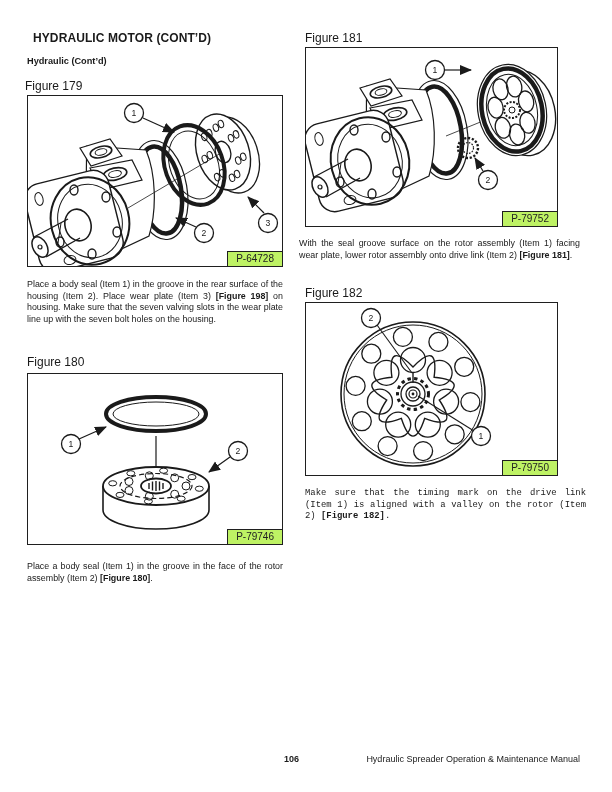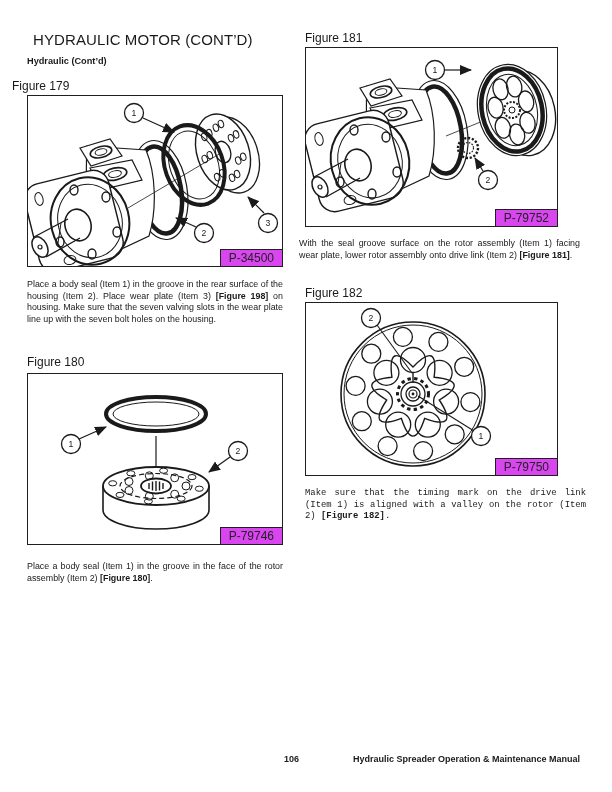--- a/index.html
+++ b/index.html
@@ -1,38 +1,38 @@
 <!DOCTYPE html>
 <html><head>
 <meta charset="utf-8">
 <style>
   html,body{margin:0;padding:0;background:#e8e8e8;}
   .sheet{
     position:relative;width:612px;height:792px;background:#ffffff;
     font-family:"Liberation Sans",sans-serif;color:#1a1a1a;overflow:hidden;
   }
   .abs{position:absolute;}
-  .h-main{font-weight:normal;font-size:15px;letter-spacing:.1px;padding-left:6px;}
+  .h-main{font-weight:bold;font-size:12px;letter-spacing:.1px;padding-left:6px;}
   .h-sub{font-weight:bold;font-size:9.2px;}
   .h-fig{font-weight:normal;font-size:12px;}
   p.body-text{
     margin:0;font-size:8.9px;line-height:11.6px;text-align:justify;
   }
   p.body-text b{font-weight:bold;}
   .figbox{
     position:absolute;border:1.2px solid #1f1f1f;background:#fff;box-sizing:border-box;
   }
   .figbox svg{position:absolute;left:0;top:0;display:block;}
   .plabel{
-    position:absolute;right:0;bottom:0;background:#d946ef;
+    position:absolute;right:0;bottom:0;background:#bef264;
     border-left:1.1px solid #1f1f1f;border-top:1.1px solid #1f1f1f;
-    font-size:12px;padding:2px 8px 2px 8px;line-height:1;color:#222;
+    font-size:10px;padding:2px 8px 2px 8px;line-height:1;color:#222;
   }
   .footer-page{font-weight:bold;font-size:9px;}
-  .footer-title{font-weight:bold;font-size:9px;}
+  .footer-title{font-weight:normal;font-size:9px;}
   .callout-num{font-size:8.6px;fill:#1a1a1a;}
   svg .ln{stroke:#1a1a1a;fill:none;}
 </style>
 </head>
 <body>
 
 <div class="sheet">
 
   <svg width="0" height="0" style="position:absolute" aria-hidden="true">
     <defs>
@@ -72,21 +72,21 @@
         <path d="M50,114 L16,133" stroke-width="1.4"></path>
         <path d="M31,99 L28,119" stroke-width="1"></path>
         <ellipse cx="10" cy="123" rx="7" ry="11" transform="rotate(-28 10 123)" fill="#ffffff" stroke-width="1.5"></ellipse>
         <circle cx="10" cy="123" r="2" stroke-width="1.2"></circle>
       </g>
     </defs>
   </svg>
 
   <div class="abs h-main" style="left:27px;top:31px;">HYDRAULIC MOTOR (CONT’D)</div>
   <div class="abs h-sub" style="left:27px;top:56px;">Hydraulic (Cont’d)</div>
-  <div class="abs h-fig" style="left:12px;top:79px;">Figure 179</div>
+  <div class="abs h-fig" style="left:25px;top:79px;">Figure 179</div>
 
   <div class="figbox" style="left:27px;top:95px;width:256px;height:172px;">
     <svg viewBox="0 0 254 170" width="254" height="170">
       <use href="#motorHousing" transform="translate(2 28)"></use>
 
       <g fill="none" stroke="#1a1a1a">
         <ellipse cx="204" cy="59" rx="26" ry="39" transform="rotate(-18 204 59)" stroke-width="1.3"></ellipse>
         <ellipse cx="195" cy="56" rx="26" ry="39" transform="rotate(-18 195 56)" fill="#ffffff" stroke-width="1.4"></ellipse>
         <ellipse cx="195" cy="56" rx="7.5" ry="11" transform="rotate(-18 195 56)" stroke-width="1.3"></ellipse>
         <g transform="rotate(-18 195 56)" stroke-width="1">
@@ -123,21 +123,21 @@
         <path class="ln" d="M168,131 L148,122" stroke-width="1.2" marker-end="url(#arrh)"></path>
         <circle cx="176" cy="137" r="9.5" fill="#ffffff" stroke="#1a1a1a" stroke-width="1.3"></circle>
         <text class="callout-num" x="176" y="140" text-anchor="middle">2</text>
       </g>
       <g>
         <path class="ln" d="M236,117 L220,101" stroke-width="1.2" marker-end="url(#arrh)"></path>
         <circle cx="240" cy="127" r="9.5" fill="#ffffff" stroke="#1a1a1a" stroke-width="1.3"></circle>
         <text class="callout-num" x="240" y="130" text-anchor="middle">3</text>
       </g>
     </svg>
-    <span class="plabel">P-34500</span>
+    <span class="plabel">P-64728</span>
   </div>
 
   <p class="body-text abs" style="left:27px;top:279px;width:256px;">
     <span>Place a body seal (Item 1) in the groove in the rear surface of the housing (Item 2). Place wear plate (Item 3) </span><b>[Figure 198]</b><span> on housing. Make sure that the seven valving slots in the wear plate line up with the seven bolt holes on the housing.</span>
   </p>
 
   <div class="abs h-fig" style="left:27px;top:355px;">Figure 180</div>
 
   <div class="figbox" style="left:27px;top:373px;width:256px;height:172px;">
     <svg viewBox="0 0 254 170" width="254" height="170">

